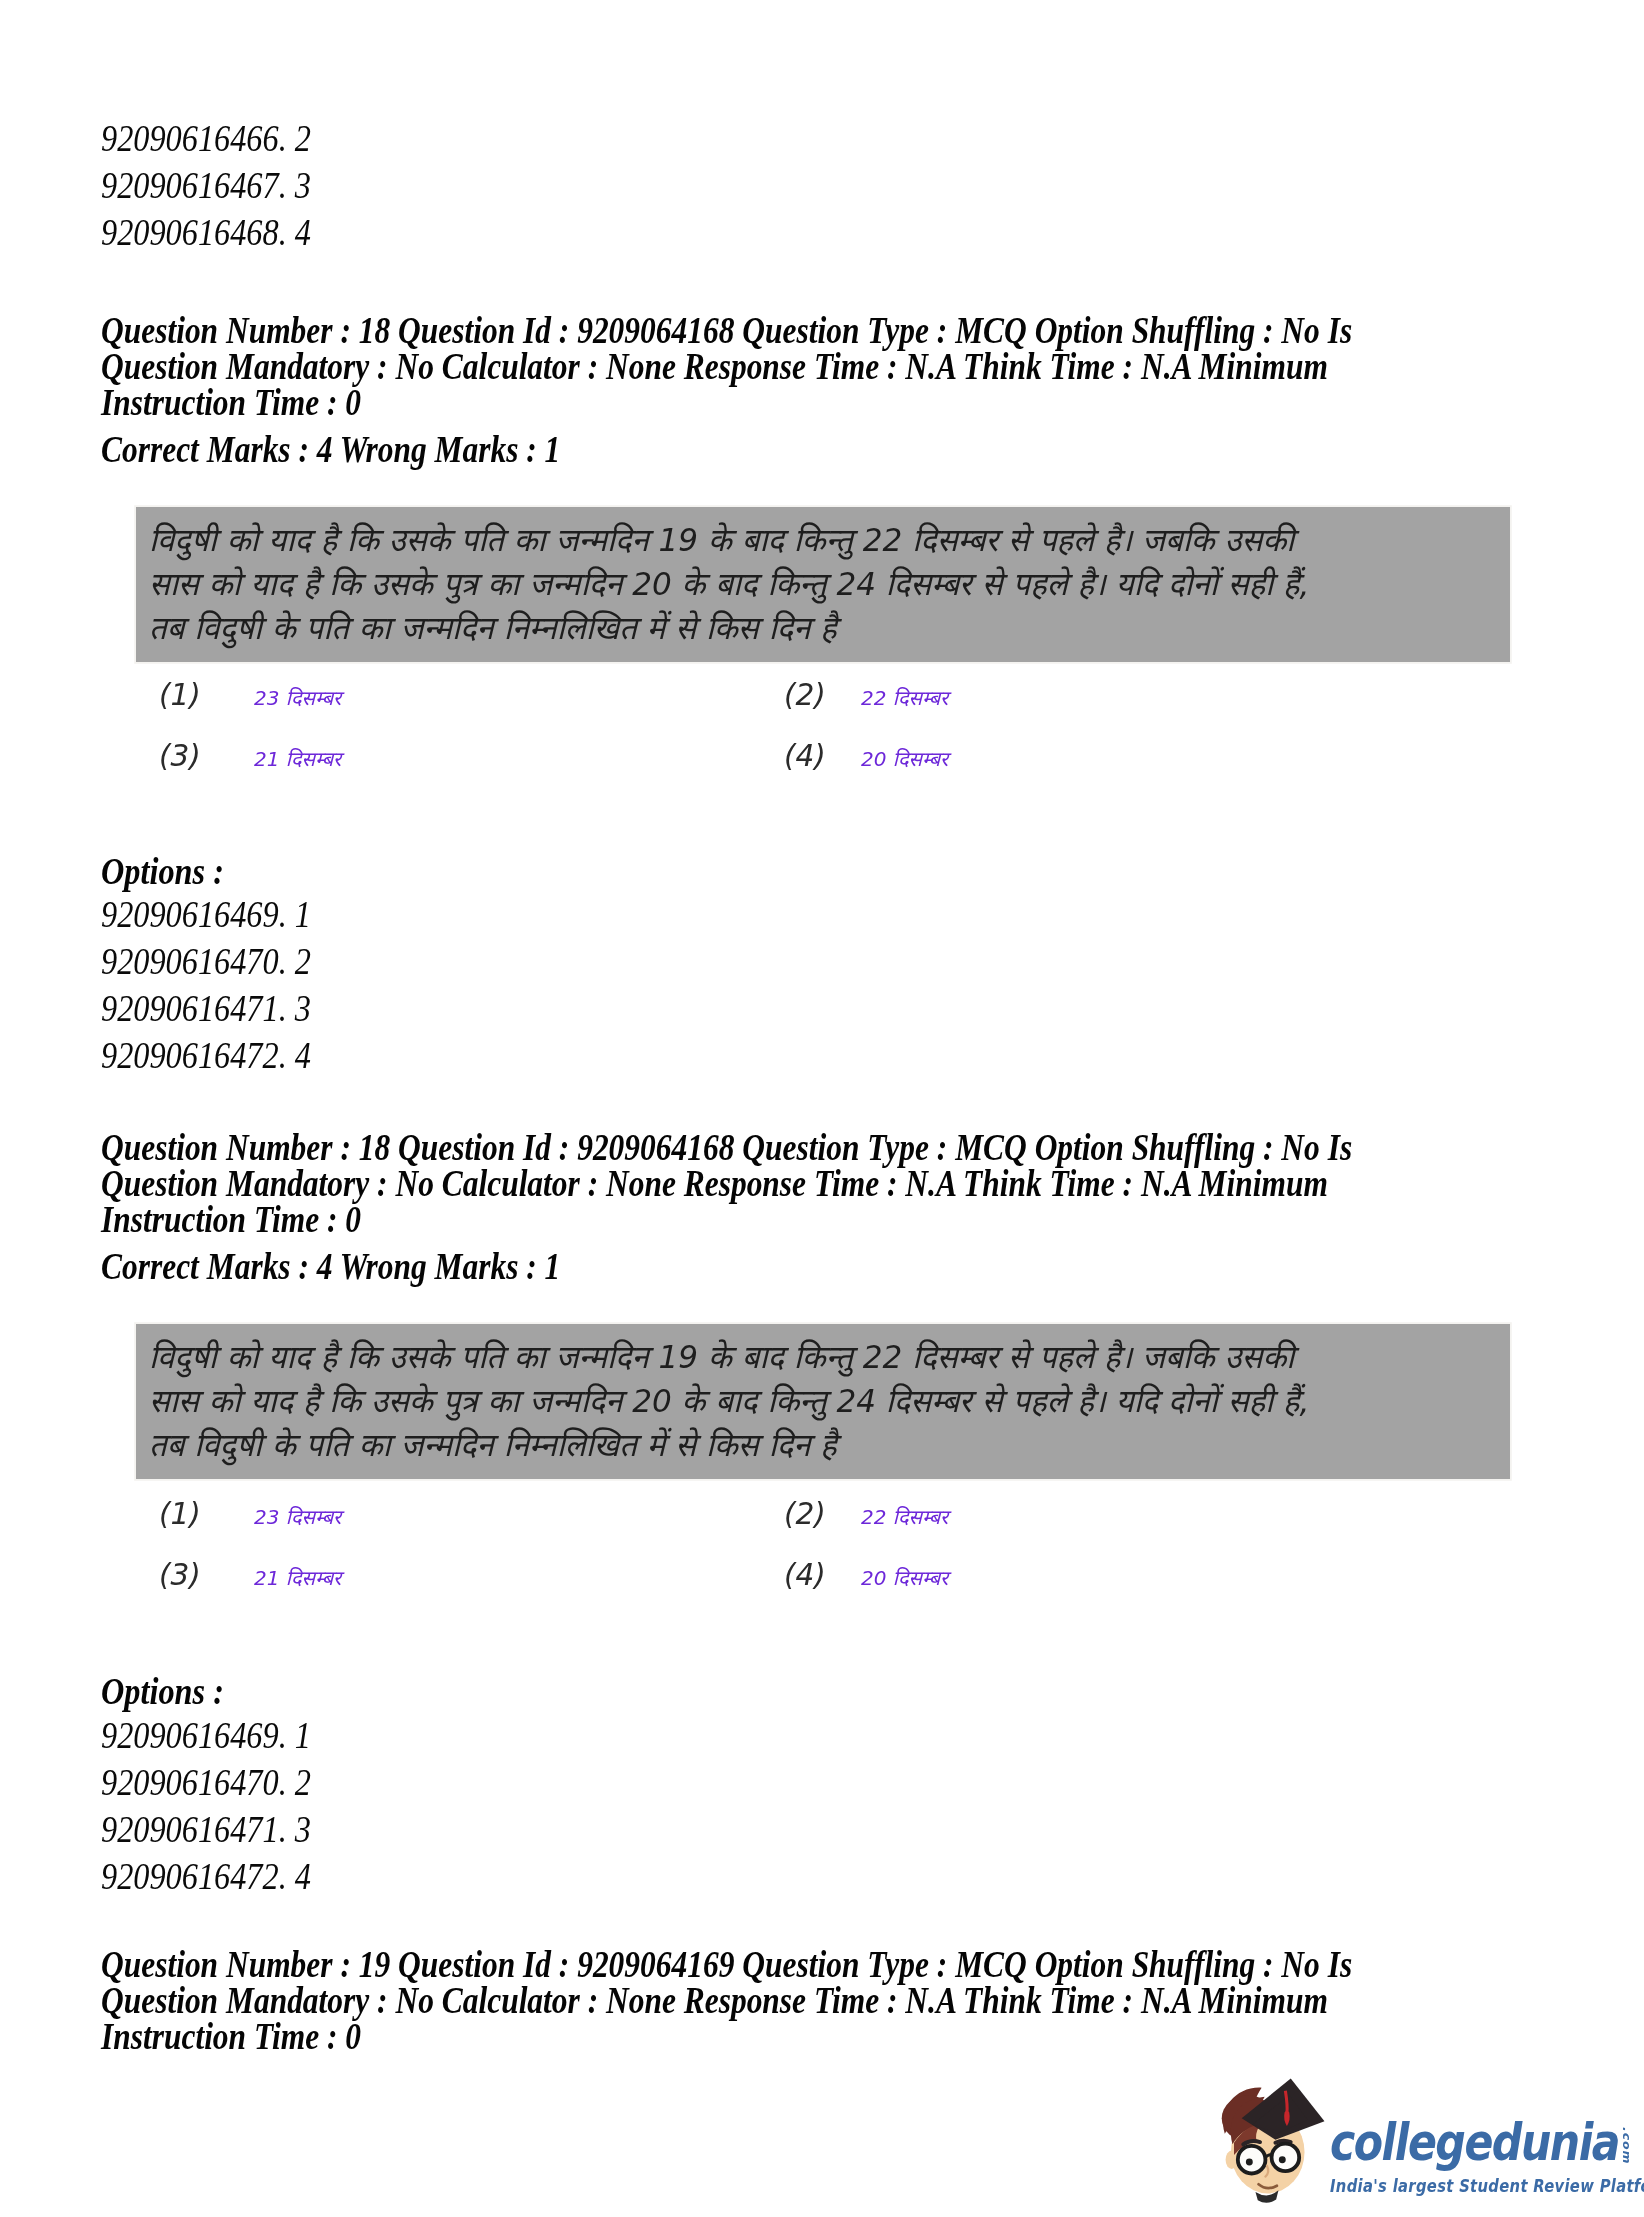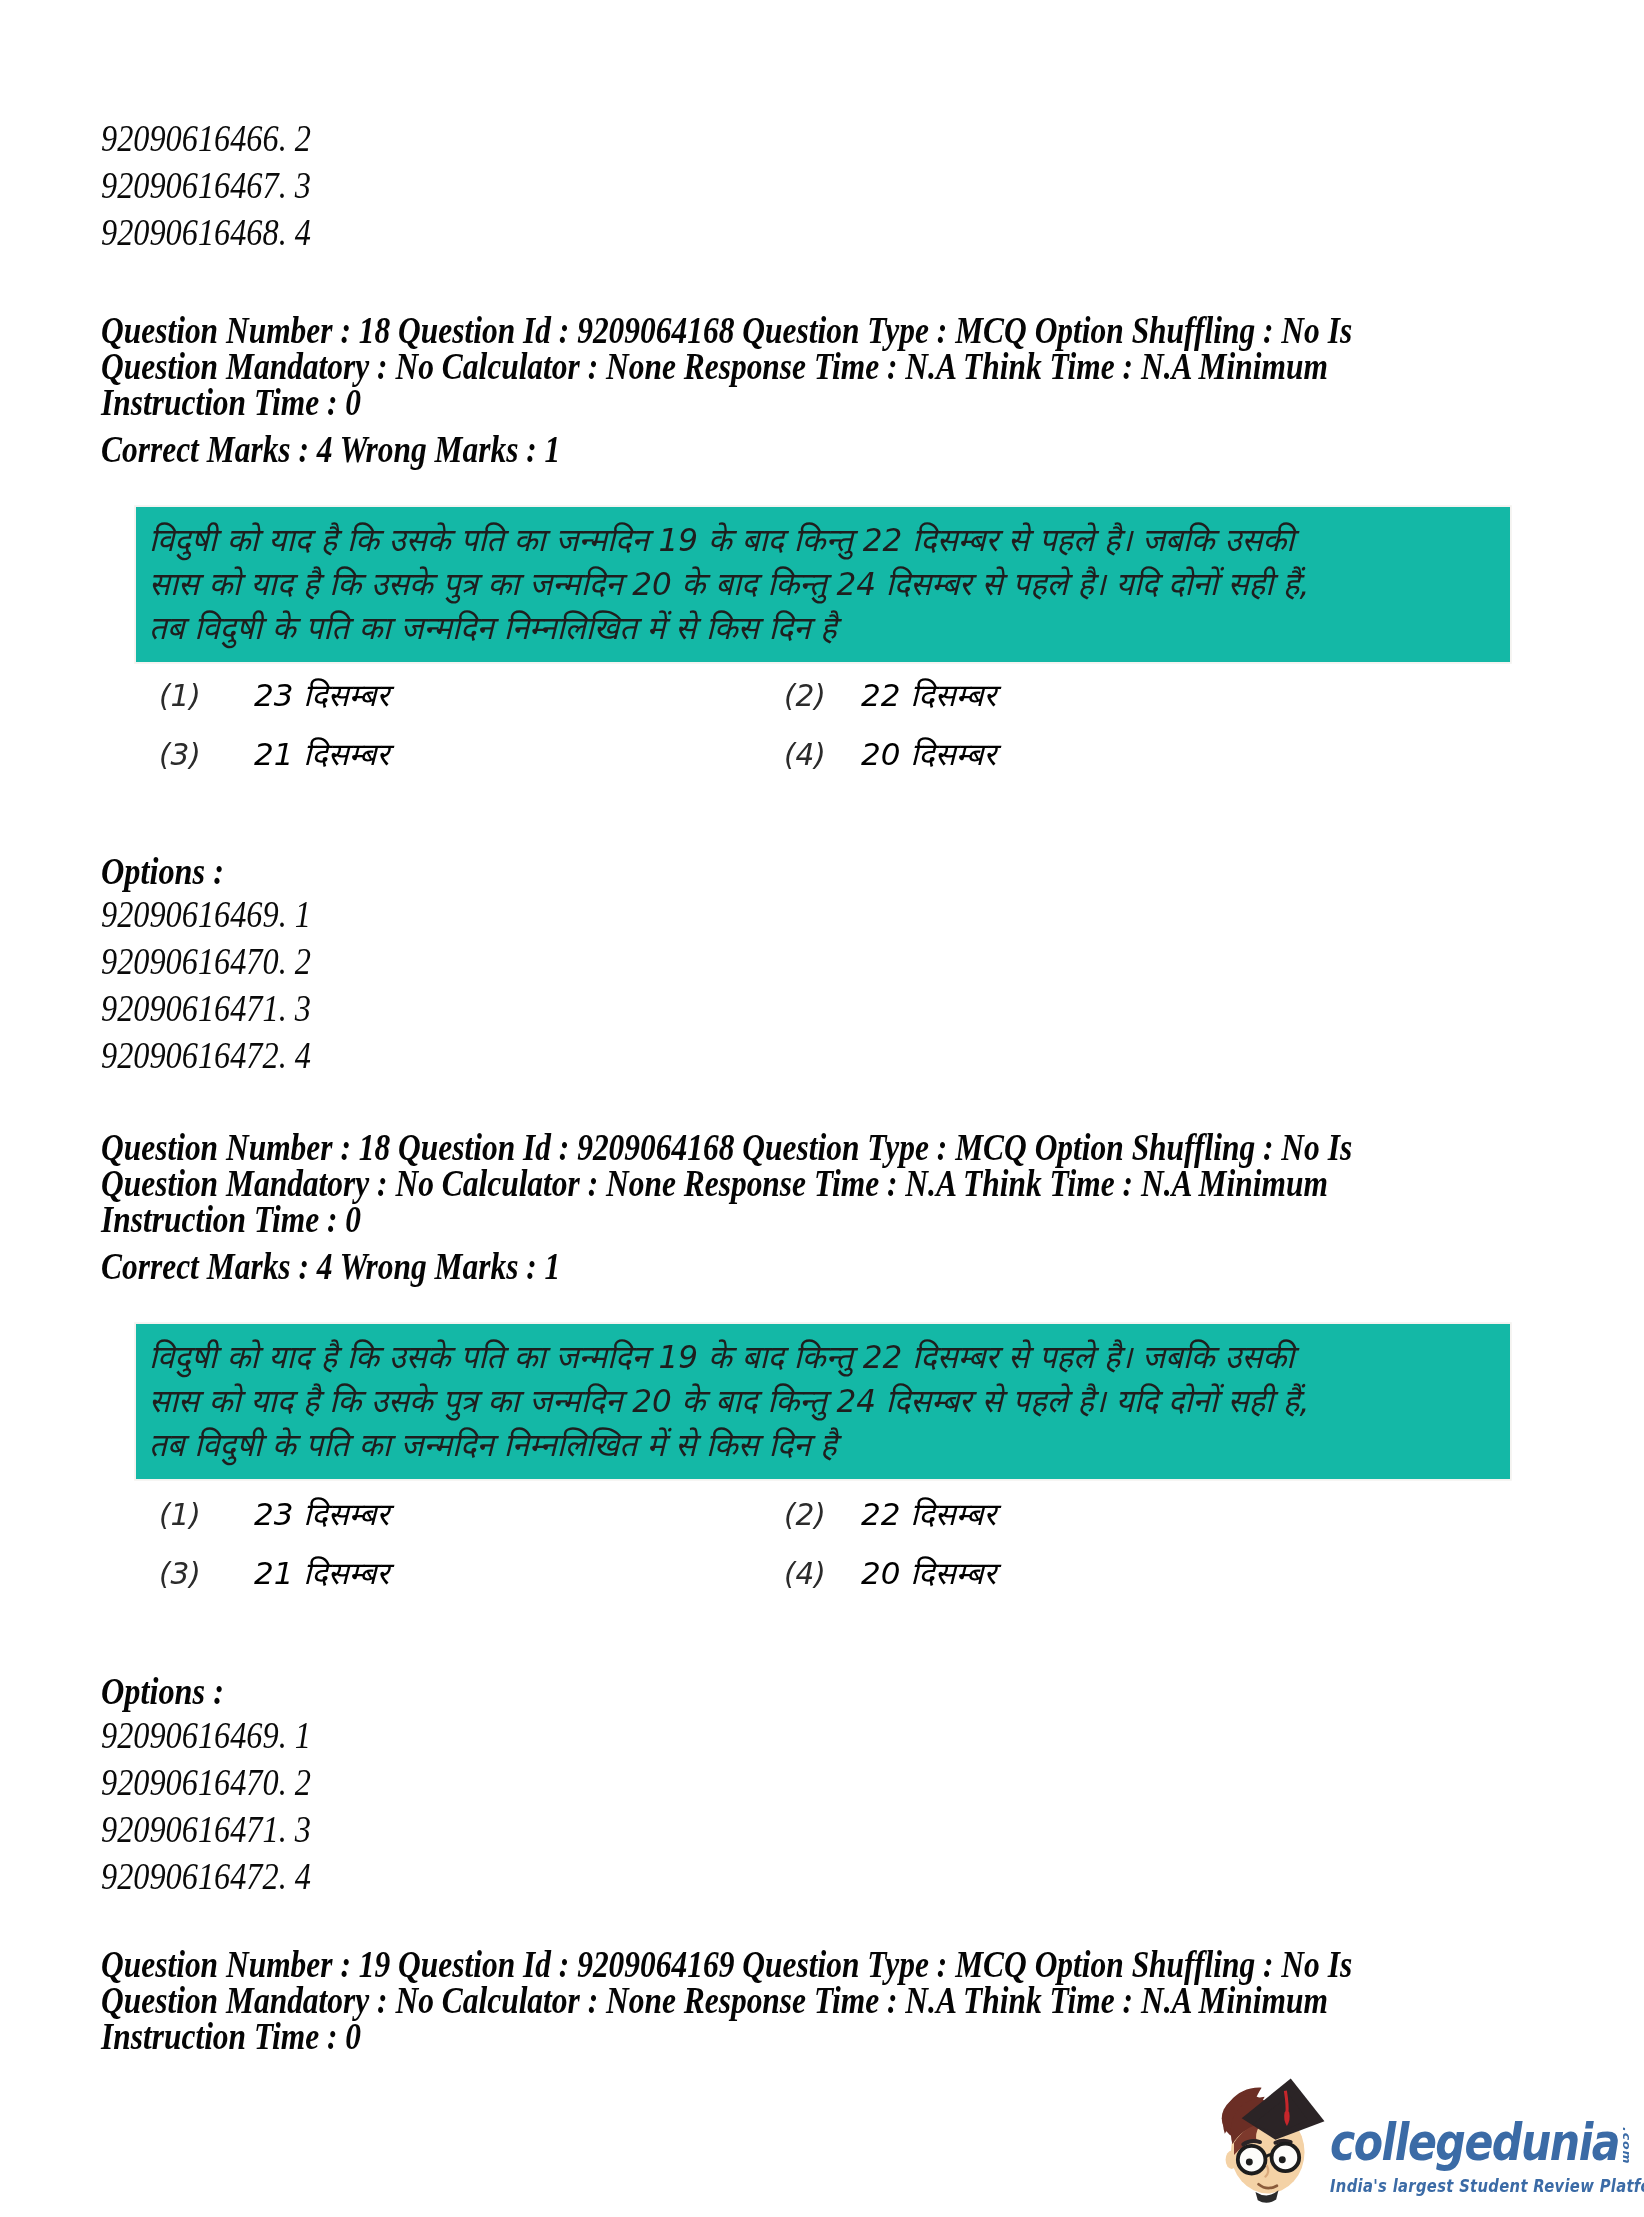--- a/index.html
+++ b/index.html
@@ -22,21 +22,21 @@
   }
   .idlist { left: 101px; font-size: 38px; line-height: 47px; color: #0a0a0a; }
   .meta  { left: 101px; font-size: 37px; line-height: 36px; font-weight: bold; color: #050505; }
   .meta .marks { margin-top: 10.7px; }
   .opthead { left: 101px; font-size: 38px; font-weight: bold; color: #050505; }
 
   
   .qbody {
     left: 136px;
     width: 1352px;
-    background: #14b8a6;
+    background: #a3a3a3;
     box-shadow: 0 0 0 1.8px #f4f3f0;
     padding: 10.7px 9px 12.5px 12.5px;
     font-family: "DejaVu Sans", sans-serif;
     font-size: 32px;
     line-height: 44px;
     color: #1e1e1e;
     white-space: nowrap;
   }
   .qbody .bline { transform: scaleX(0.97); transform-origin: 0 0; }
 
@@ -47,21 +47,21 @@
   }
   .crow {
     display: grid;
     grid-template-columns: 95px 530px 77px auto;
     align-items: baseline;
     line-height: 44px;
     margin-bottom: 14.3px;
     white-space: nowrap;
   }
   .cnum { font-size: 29.6px; color: #2b2b2b; }
-  .clab { font-size: 31px; color: #000000; }
+  .clab { font-size: 20px; color: #6d28d9; }
 
   
   .logo {
     left: 1211px;
     top: 2071px;
     display: flex;
     align-items: flex-end;
     gap: 3.6px;
   }
   .mascot { width: 115px; height: 136px; flex: 0 0 auto; }

